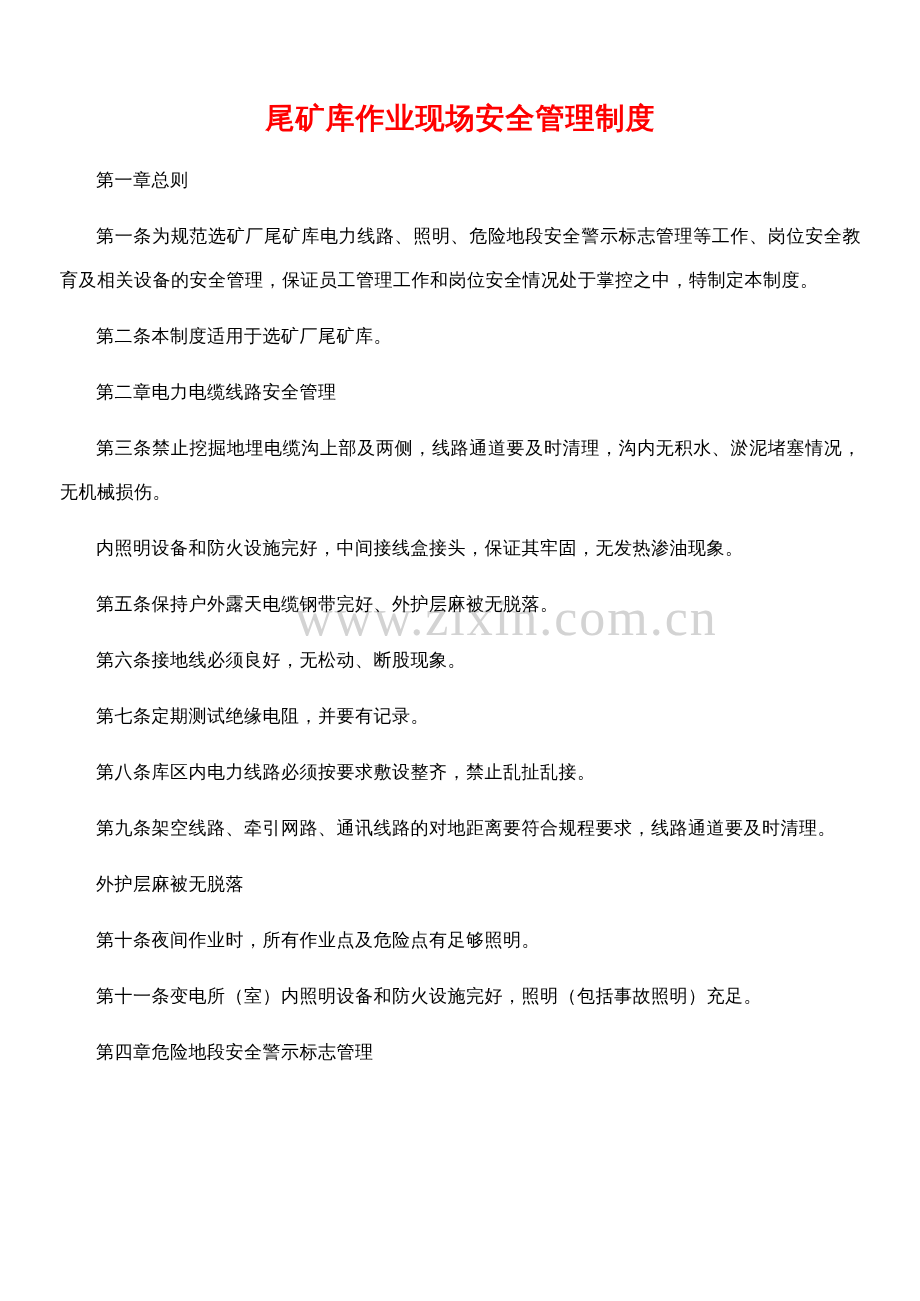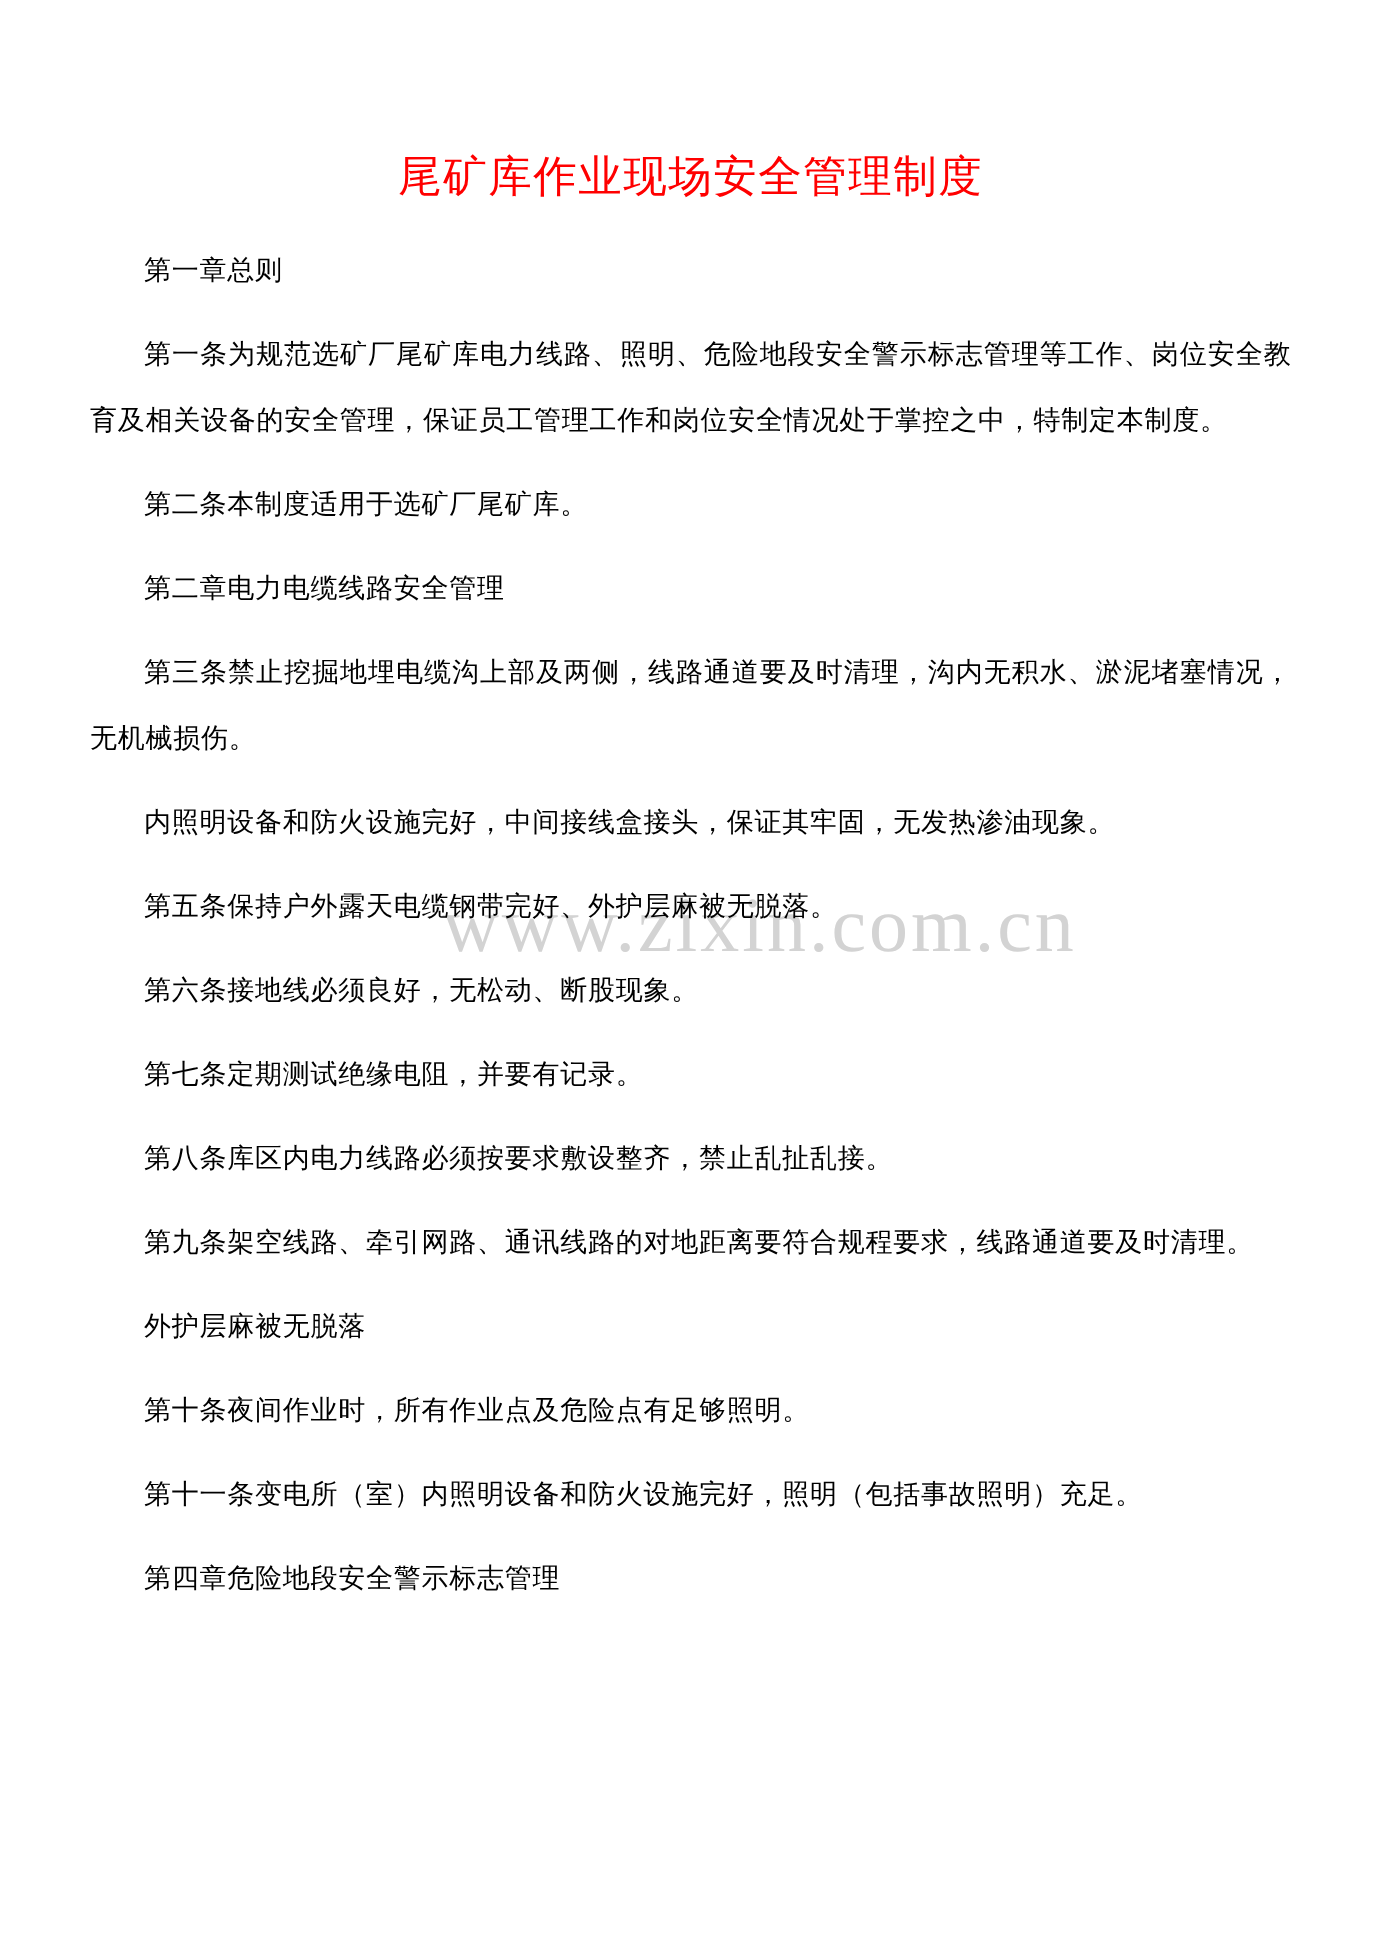--- a/index.html
+++ b/index.html
@@ -30,21 +30,21 @@
     user-select: none;
     pointer-events: none;
     font-family: "Liberation Serif", "DejaVu Serif", serif;
     margin-left: 33px;
   }
   .doc-title {
     position: relative;
     z-index: 1;
     margin: 0 0 18px 0;
     font-size: 29px;
-    font-weight: 400;
+    font-weight: 700;
     line-height: 44px;
     text-align: center;
     color: #ff0000;
     letter-spacing: 1px;
   }
   .doc-body {
     position: relative;
     z-index: 1;
   }
   .doc-body p {

